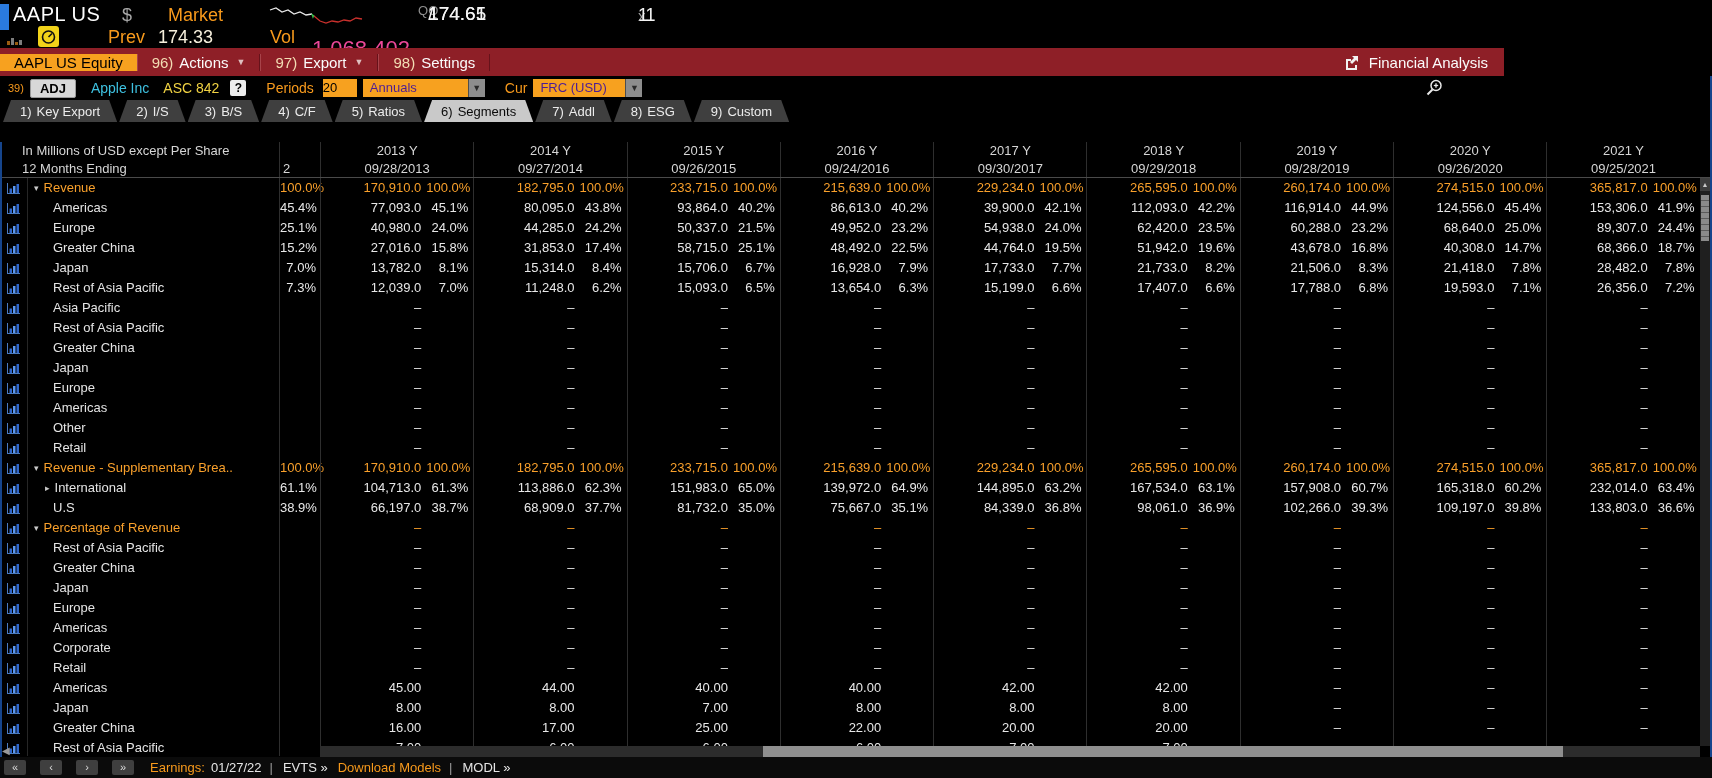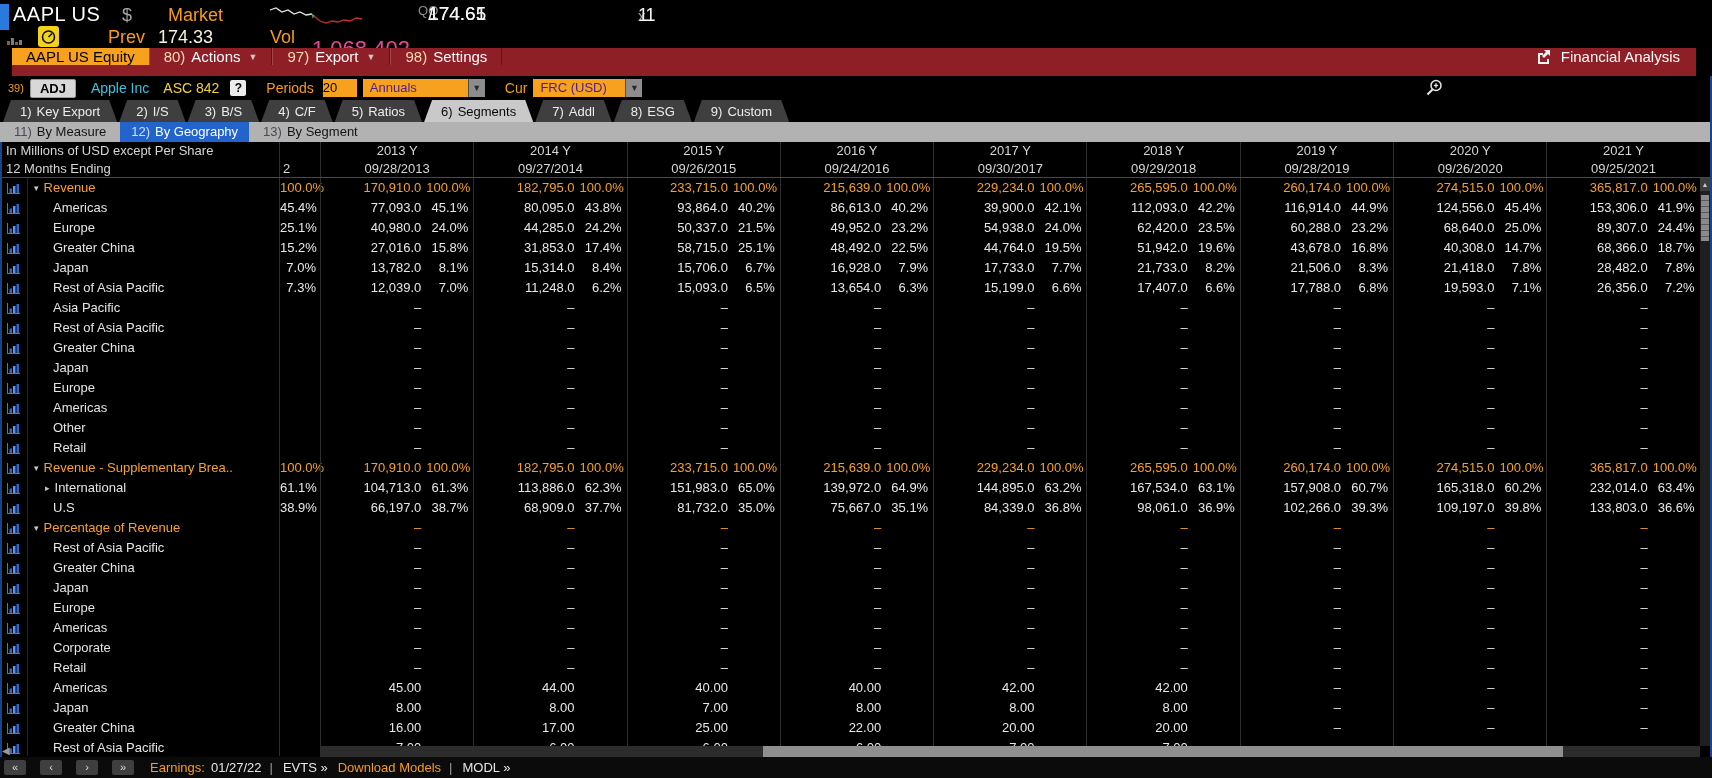--- a/index.html
+++ b/index.html
@@ -21,21 +21,21 @@
   .lot .x{position:static;color:#9c9c9c;font-size:15px}
   .mini-bars{position:absolute;left:7px;top:36px;display:flex;align-items:flex-end;height:9px}
   .mini-bars i{display:block;width:3px;margin-right:1px}
   .gauge{position:absolute;left:38px;top:26px;width:21px;height:21px;background:#f2d319;border-radius:3px;display:flex;align-items:center;justify-content:center}
   .prevlab{left:108px;top:27px;font-size:18px;color:#f89a1c}
   .prevval{left:158px;top:27px;font-size:18px;color:#f6efdc}
   .vollab{left:270px;top:27px;font-size:18px;color:#f89a1c}
   .volval{left:312px;top:36px;font-size:22px;color:#ec4899}
 
   
-  .menubar{position:absolute;left:12px;top:48px;width:1684px;height:28px;background:#8e1f27;display:flex;align-items:flex-start}
+  .menubar{position:absolute;left:0;top:48px;width:1504px;height:28px;background:#8e1f27;display:flex;align-items:center}
   .sec-btn{background:#f7a11f;color:#000;font-size:15px;padding:0 14px;display:flex;align-items:center}
   .mb-item{padding:0 14px;display:flex;align-items:center;font-size:15px;color:#fbfbfb;border-right:1px solid #66121a;border-left:1px solid #a8434a}
   .mb-num{color:#f3ddb4;margin-right:6px}
   .mb-arrow{font-size:9px;margin-left:8px;color:#dfc0c0}
   .mb-right{margin-left:auto;display:flex;align-items:center;margin-right:16px;font-size:15px;color:#fbfbfb}
   .fa-icon{margin-right:10px;display:flex}
 
   
   .toolbar{position:absolute;left:0;top:76px;width:1456px;height:24px;background:#000;display:flex;align-items:center}
   .t-num{color:#f89a1c;font-size:11px;margin:0 6px 0 8px}
@@ -62,21 +62,21 @@
   .subtabsrow{position:absolute;left:0;top:122px;width:1712px;height:20px;background:#b2b2b2;display:flex;align-items:center;color:#141414;font-size:13px}
   .subtab{padding:0 11px;height:20px;line-height:20px;margin-left:3px;white-space:nowrap}
   .subtab .st-num{color:#474b55;margin-right:5px}
   .subtab.active{background:#2264cc;color:#fff}
   .subtab.active .st-num{color:#cfe0fa}
 
   
   .table-area{position:absolute;left:0;top:142px;width:1712px;height:615px;background:#000}
   .thead-row{display:flex;height:18px;line-height:18px;font-size:13px;color:#d6d6d6}
   .thr2{border-bottom:1px solid #4a4a4a}
-  .meta{width:279px;padding-left:6px}
+  .meta{width:279px;padding-left:22px}
   .partial-h{width:41px;border-left:1px solid #2e2e2e;padding-left:3px}
   .ycol-h{width:153.3px;border-left:1px solid #2e2e2e;text-align:center}
   #tbody{height:578px;overflow:hidden}
   .trow{display:flex;height:20px;line-height:20px;font-size:13px}
   .cicon{width:28px;border-right:1px solid #262626;display:flex;align-items:center;justify-content:center;flex:none}
   .tlabel{width:251px;color:#e4e4e4;display:flex;align-items:center;white-space:nowrap;overflow:hidden}
   .arrow{color:#c9c9c9;font-size:9px;margin:0 5px 0 6px}
   .arr-r{margin-left:17px}
   .text.ind{margin-left:25px}
   .tpartial{width:41px;border-left:1px solid #2e2e2e;text-align:right;padding-right:4px}
@@ -137,21 +137,21 @@
     <span class="prevlab">Prev</span>
     <span class="prevval">174.33</span>
     <span class="vollab">Vol</span>
     <span class="volval">1,068,402</span>
   </div>
 
   <div class="menubar">
     <div class="sec-btn">AAPL US Equity</div>
     <div id="mb-items" style="display:flex;align-items:stretch">
         <div class="mb-item">
-          <span class="mb-num">80)</span>
+          <span class="mb-num">96)</span>
           <span>Actions</span>
           <span class="mb-arrow">▼</span>
         </div>
         <div class="mb-item">
           <span class="mb-num">97)</span>
           <span>Export</span>
           <span class="mb-arrow">▼</span>
         </div>
         <div class="mb-item">
           <span class="mb-num">98)</span>
@@ -201,25 +201,20 @@
       <div class="tab"><span class="tab-num">2)</span><span>I/S</span></div>
       <div class="tab"><span class="tab-num">3)</span><span>B/S</span></div>
       <div class="tab"><span class="tab-num">4)</span><span>C/F</span></div>
       <div class="tab"><span class="tab-num">5)</span><span>Ratios</span></div>
       <div class="tab active"><span class="tab-num">6)</span><span>Segments</span></div>
       <div class="tab"><span class="tab-num">7)</span><span>Addl</span></div>
       <div class="tab"><span class="tab-num">8)</span><span>ESG</span></div>
       <div class="tab"><span class="tab-num">9)</span><span>Custom</span></div>
     </div>
 
-  <div class="subtabsrow" id="subtabs">
-      <div class="subtab"><span class="st-num">11)</span><span>By Measure</span></div>
-      <div class="subtab active"><span class="st-num">12)</span><span>By Geography</span></div>
-      <div class="subtab"><span class="st-num">13)</span><span>By Segment</span></div>
-    </div>
 
   <div class="table-area">
     <div class="thead-row" id="thr1">
       <div class="meta">In Millions of USD except Per Share</div>
       <div class="partial-h"></div>
     <div class="ycol-h">2013 Y</div>
         <div class="ycol-h">2014 Y</div>
         <div class="ycol-h">2015 Y</div>
         <div class="ycol-h">2016 Y</div>
         <div class="ycol-h">2017 Y</div>

